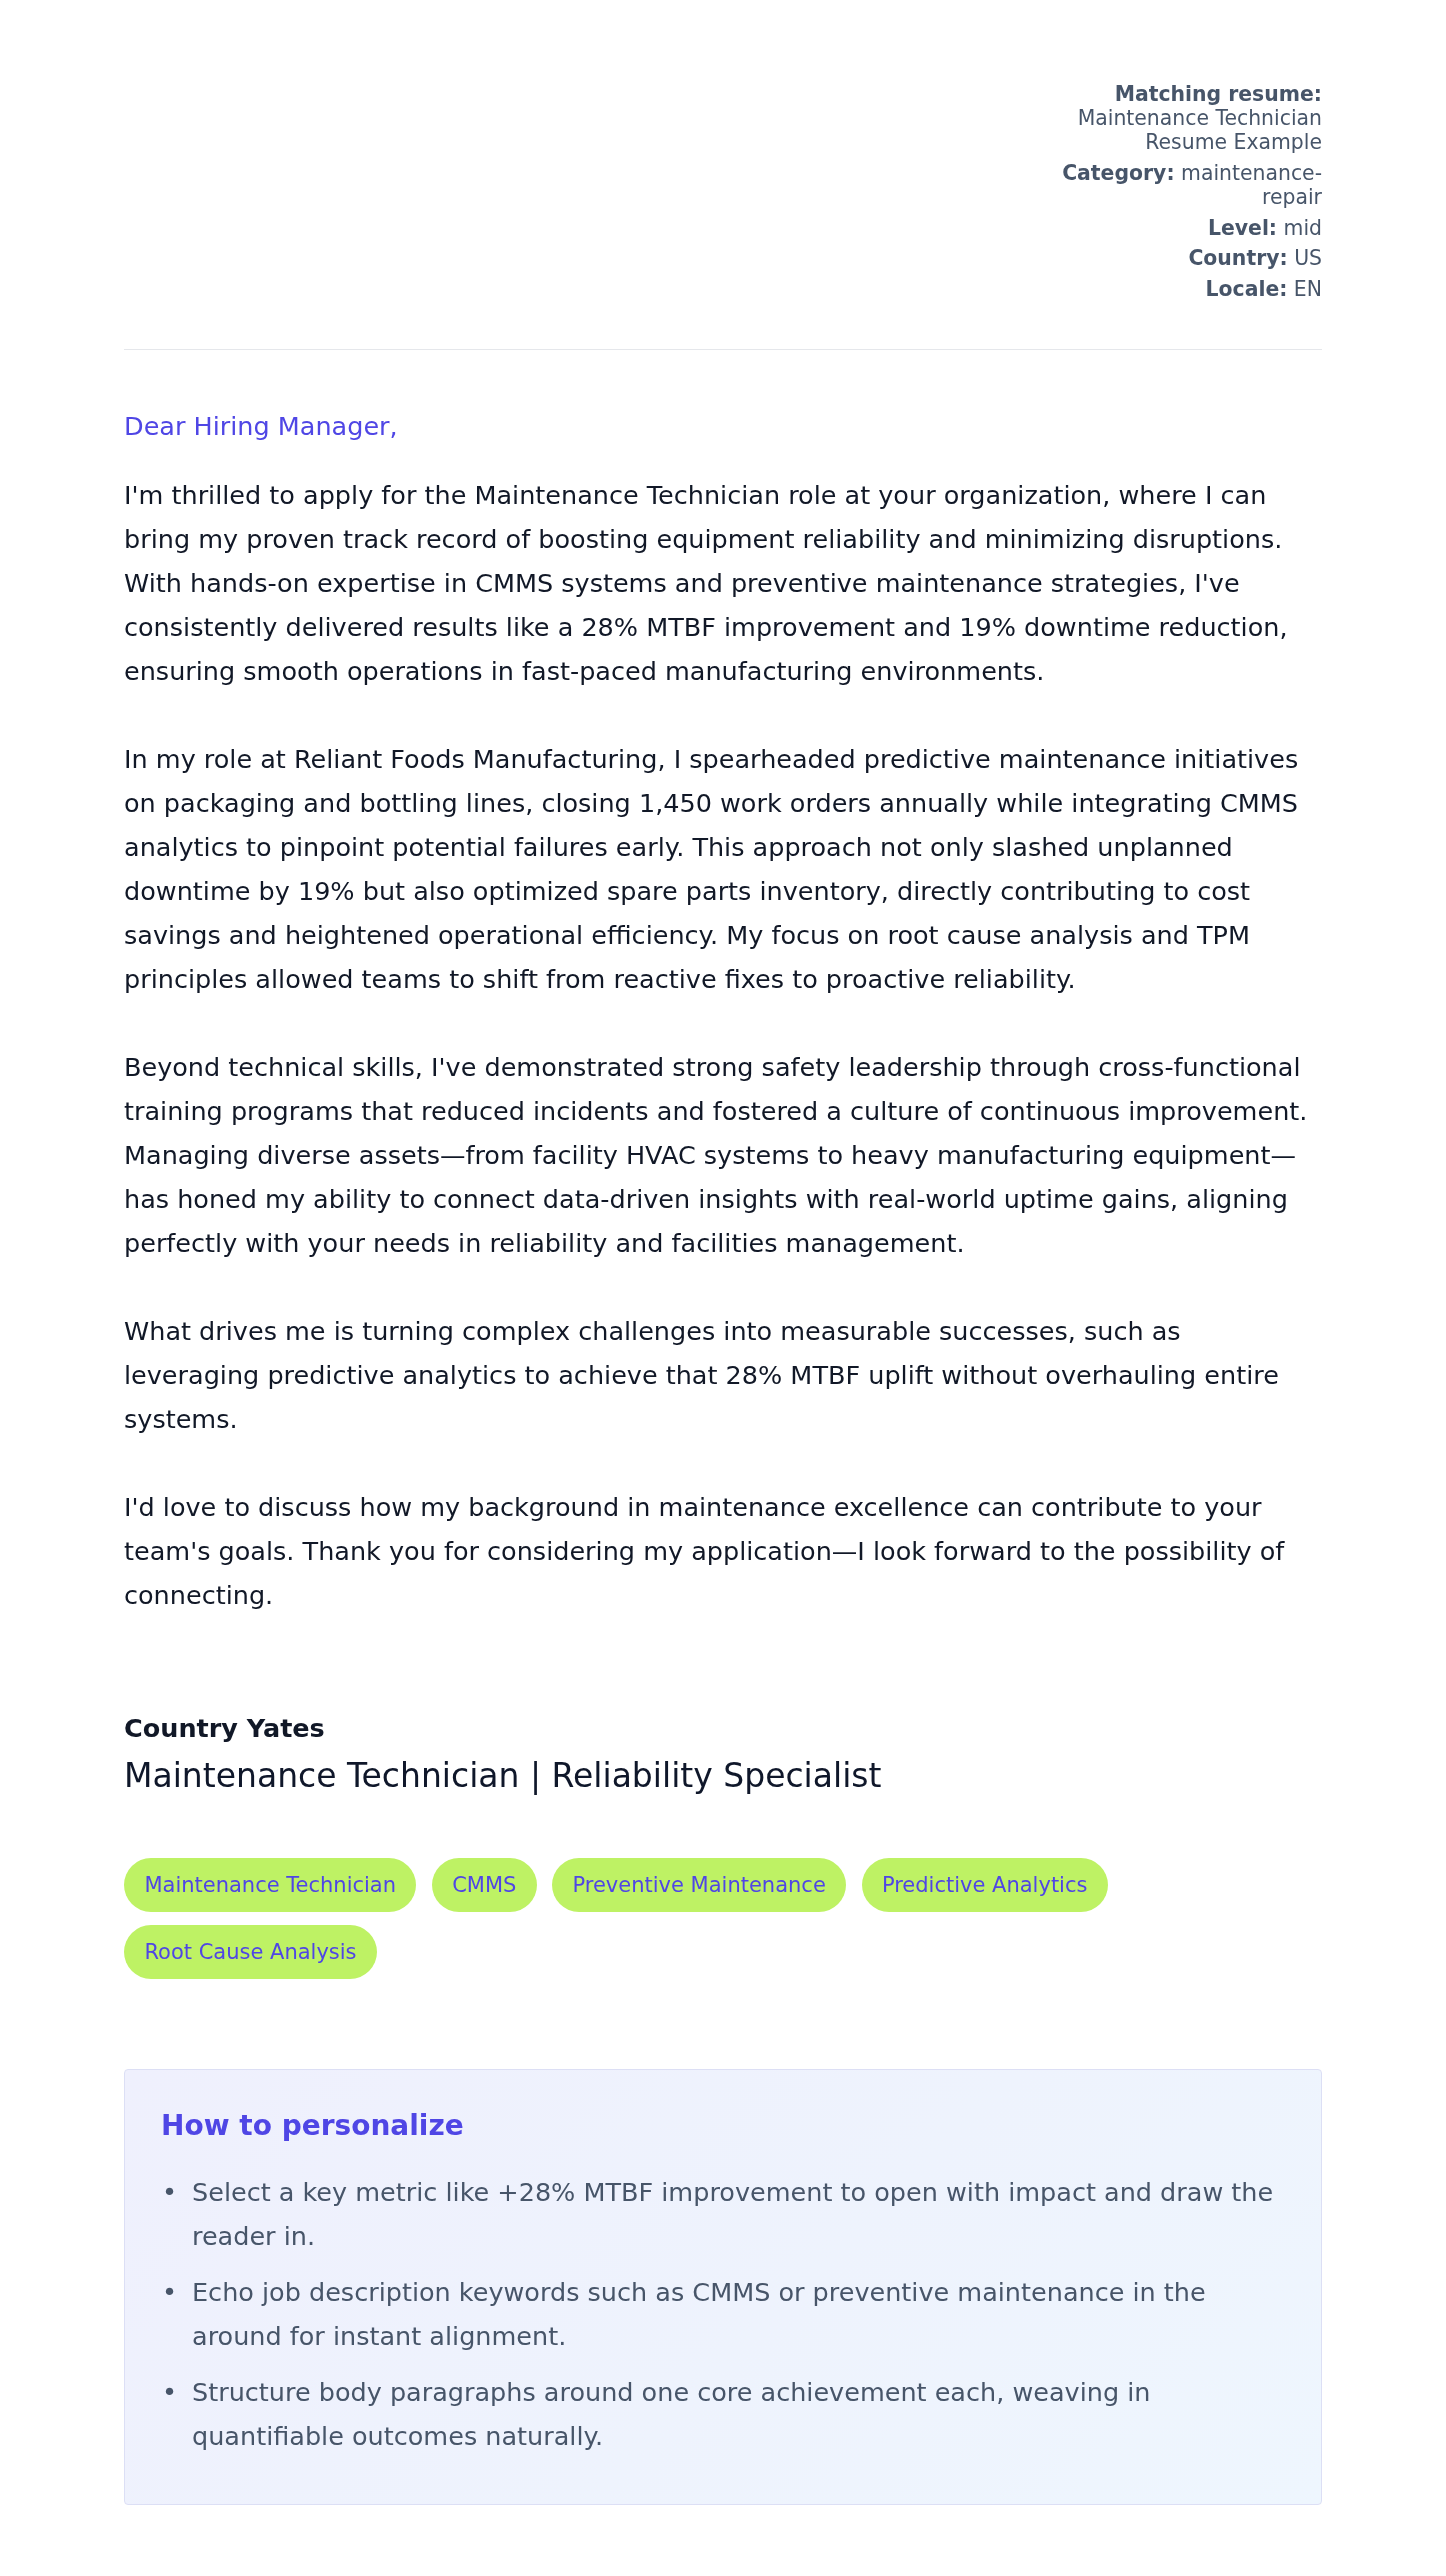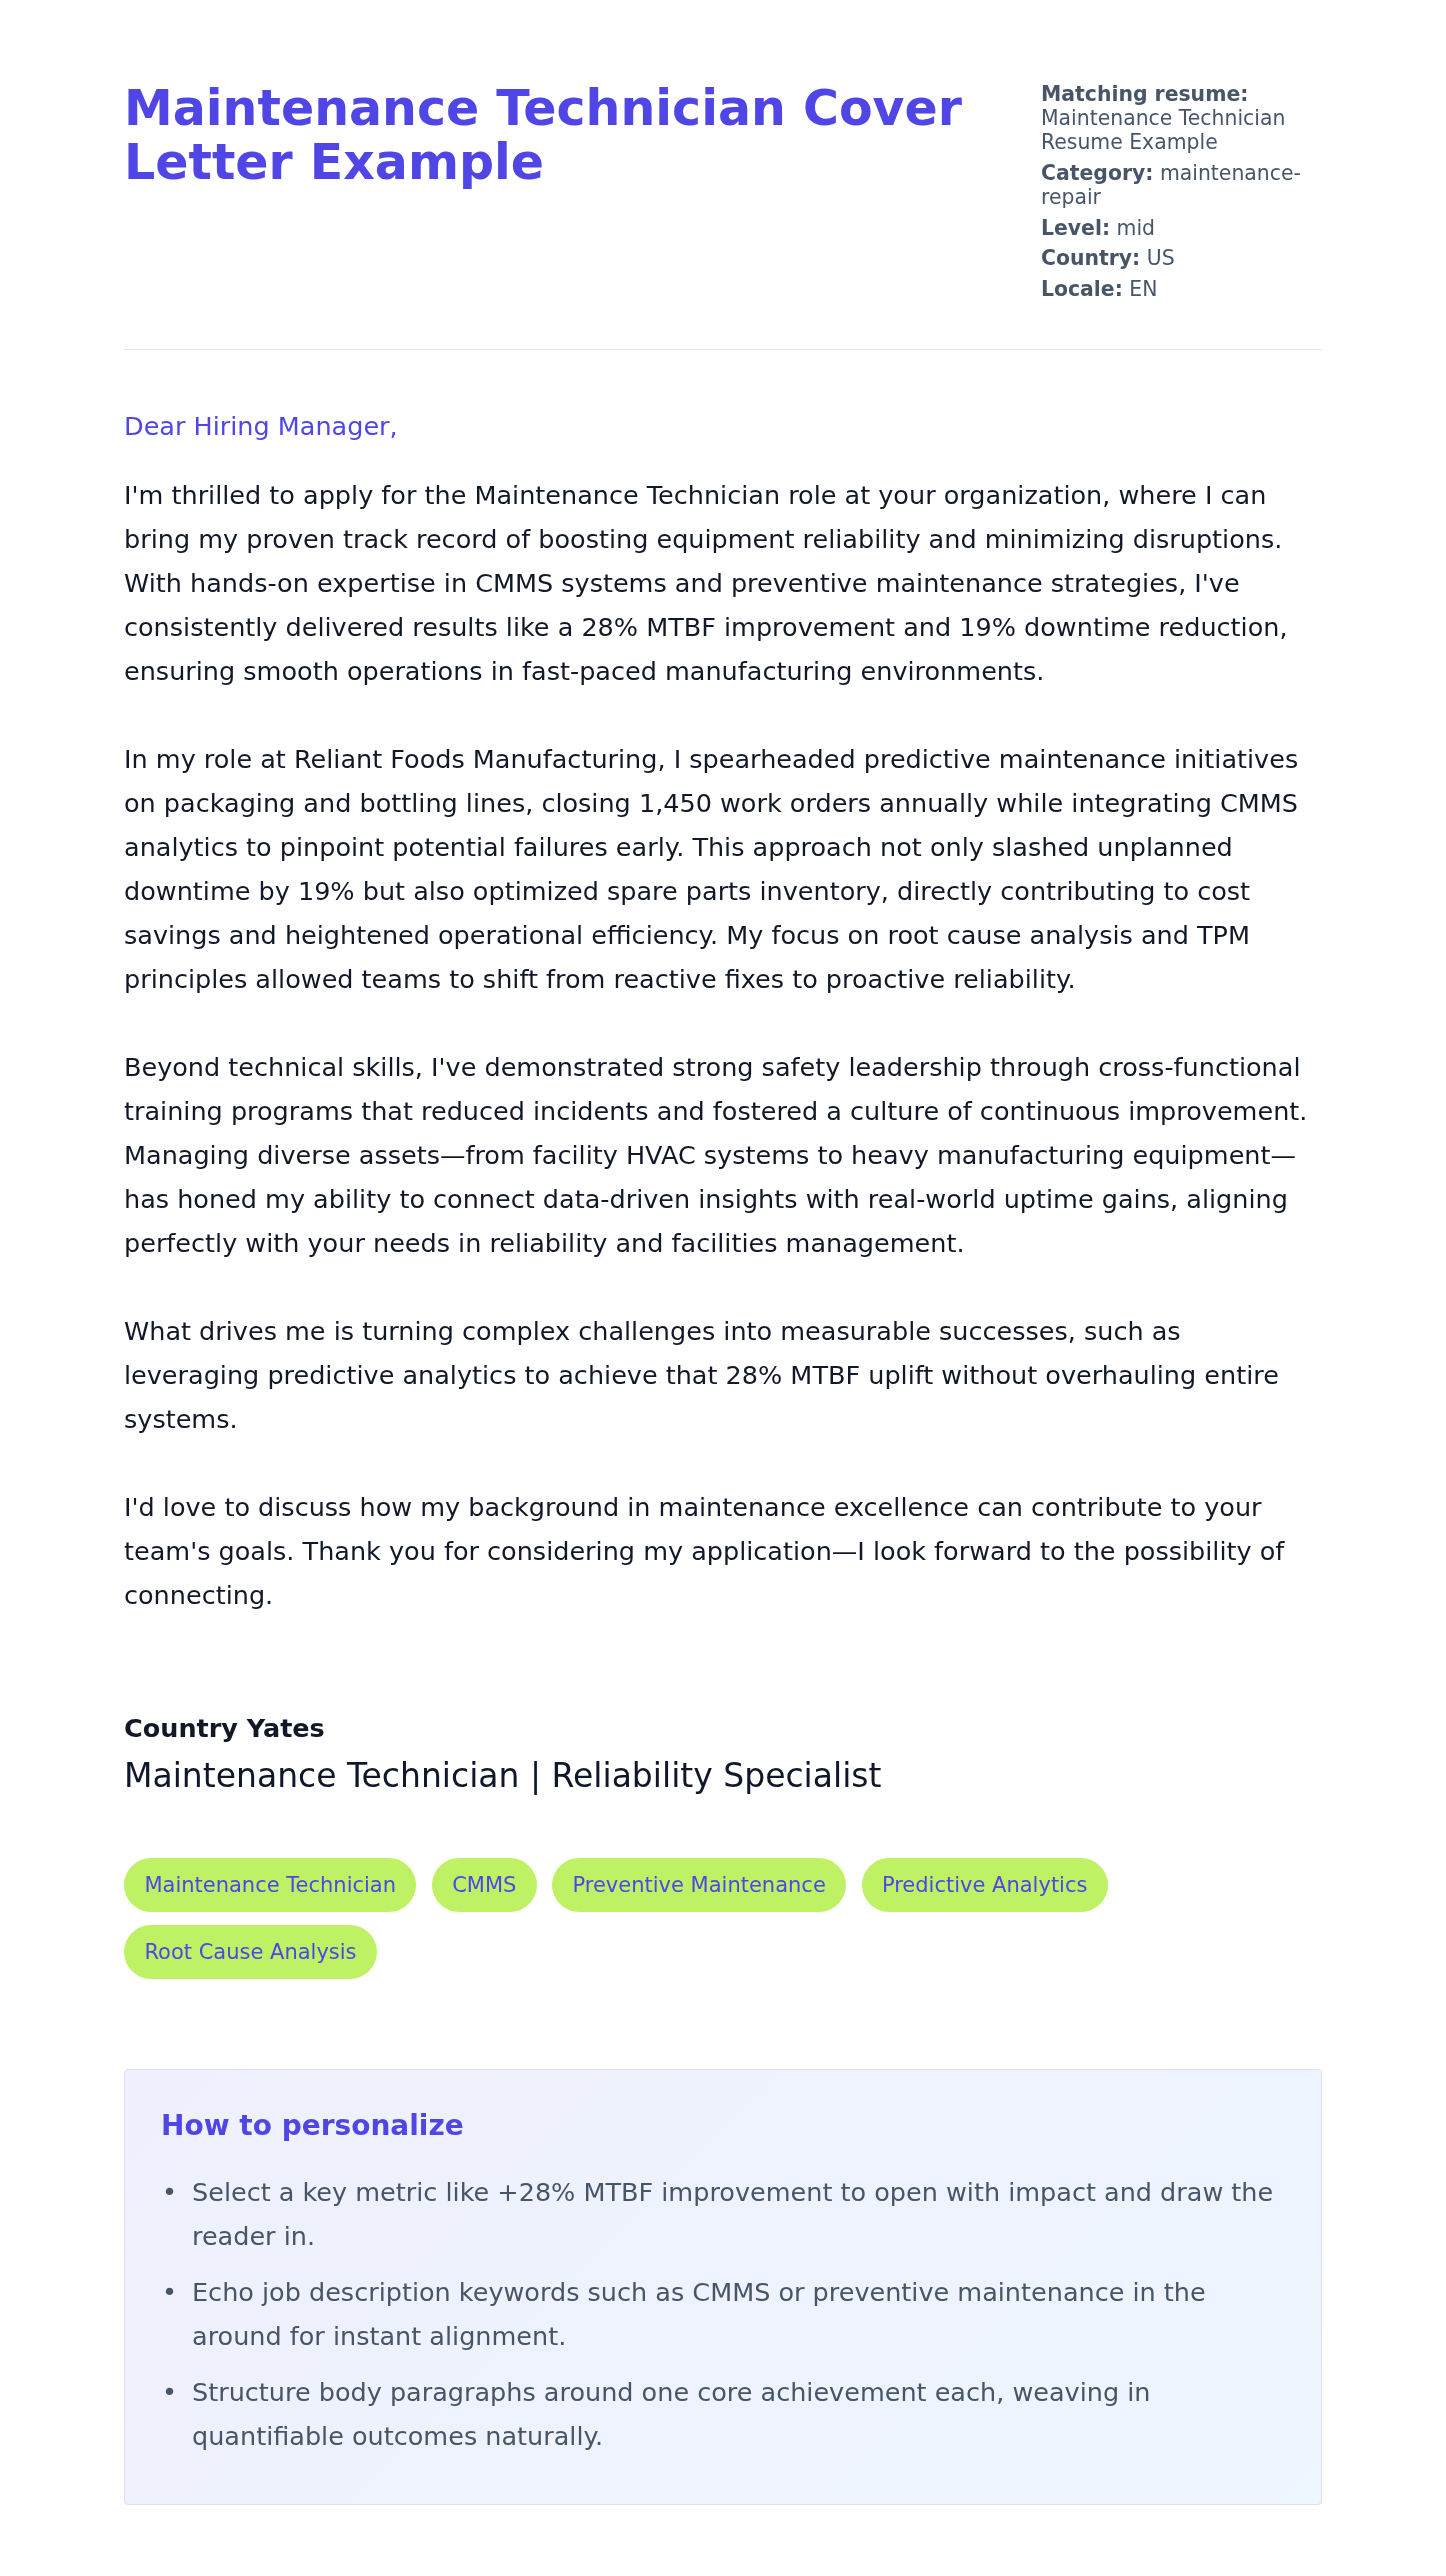--- a/index.html
+++ b/index.html
@@ -38,21 +38,21 @@
     }
     .page-subtitle {
       margin: 3.4px 0 0 0;
       font-size: 31px;
       line-height: 36px;
       font-weight: bold;
       color: #475569;
     }
     .meta {
       width: 281px;
-      text-align: left;
+      text-align: right;
       font-size: 20.4px;
       line-height: 24px;
       color: #475569;
       padding-top: 0;
     }
     .meta-row {
       margin-bottom: 6.8px;
     }
     .meta-label {
       font-weight: bold;
@@ -142,21 +142,20 @@
       color: #475569;
     }
   </style>
 </head>
 <body>
 
 <div class="page">
 
   <header class="header">
     <div class="header-left">
-      <h1 class="page-title">Maintenance Technician Cover Letter Example</h1>
     </div>
     <div class="meta">
       <div class="meta-row">
         <div class="meta-label">Matching resume:</div>
         <div>Maintenance Technician Resume Example</div>
       </div>
       <div class="meta-row">
         <span class="meta-label">Category:</span>
         <span>maintenance-repair</span>
       </div>

